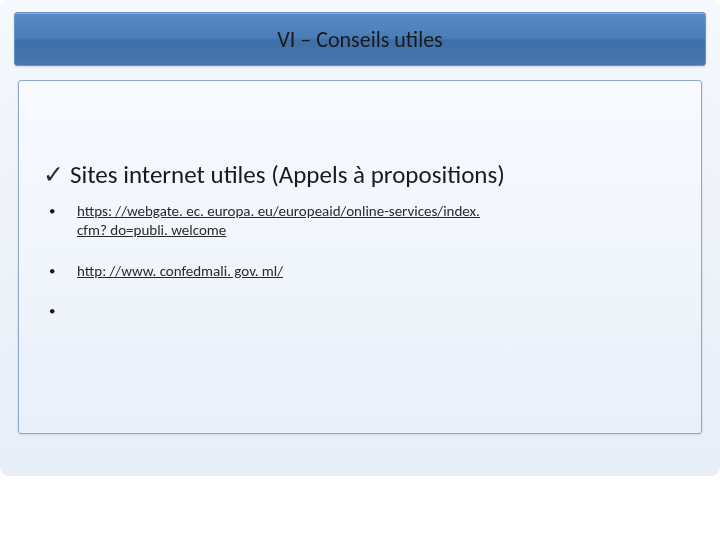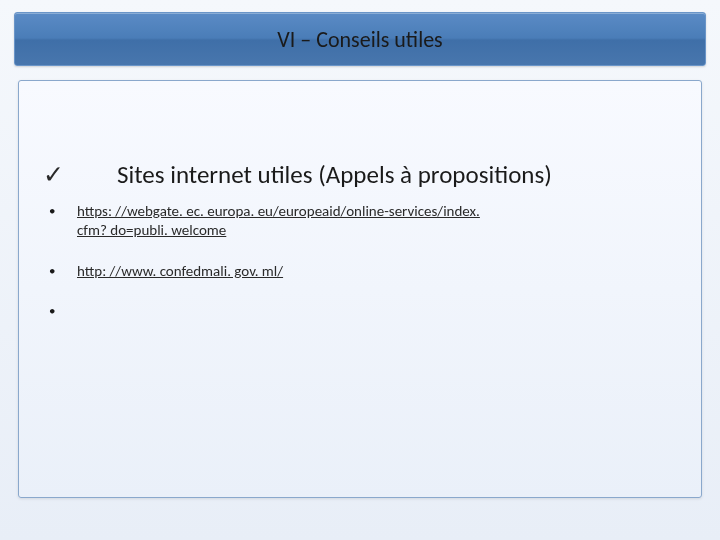--- a/index.html
+++ b/index.html
@@ -5,23 +5,24 @@
   * { margin: 0; padding: 0; box-sizing: border-box; }
   body {
     width: 720px;
     height: 540px;
     font-family: Calibri, Arial, sans-serif;
     background: #fff;
     overflow: hidden;
   }
   .slide {
     width: 720px;
-    height: 540px;
+    height: 476px;
     position: relative;
     background: linear-gradient(to bottom, #f5f8fc 0%, #e8eef7 100%);
+    border-radius: 9px;
   }
   .title-bar {
     position: absolute;
     top: 12px;
     left: 14px;
     right: 14px;
     height: 54px;
     background: linear-gradient(to bottom, #5b8bc5 0%, #4a7db8 48%, #3f6fa8 52%, #4876ad 100%);
     border: 1px solid #6a95c8;
     border-radius: 3px;
@@ -55,21 +56,20 @@
   .checkmark {
     font-size: 25px;
     color: #2a2a2a;
     margin-right: 6px;
     line-height: 1;
   }
   .heading-text {
     font-size: 25px;
     color: #1a1a1a;
     font-weight: 400;
-    margin-left: 47px;
   }
   .bullet-list {
     list-style: none;
     padding-left: 6px;
   }
   .bullet-item {
     display: flex;
     align-items: flex-start;
     margin-bottom: 22px;
   }

